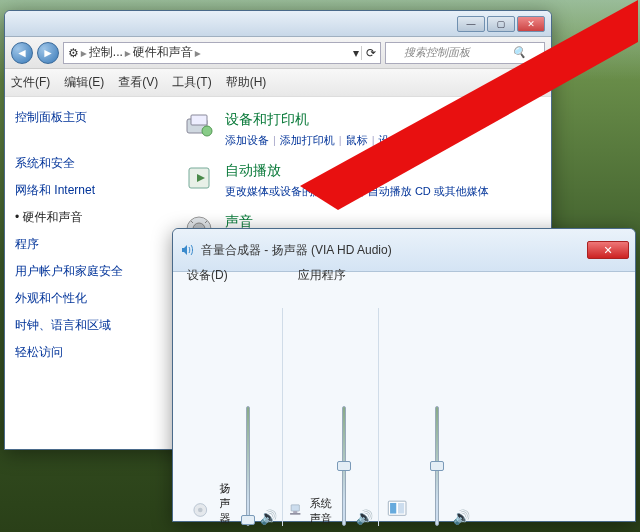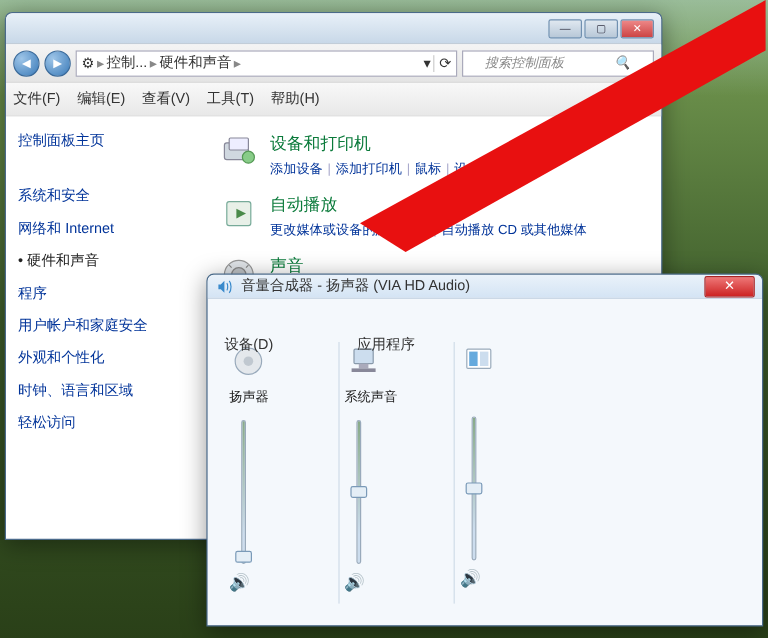--- a/index.html
+++ b/index.html
@@ -32,29 +32,29 @@
 .cat { display:flex; gap:10px; margin-bottom: 14px; }
 .cat-icon { width:32px; height:32px; flex-shrink:0; }
 .cat-text { flex:1; }
 .cat-title { color:#0a7a3a; font-size:14px; font-weight:400; margin-bottom:4px;font-family:Liberation Mono, monospace; }
 .cat-links { font-size:11px; color:#003399; }
 .cat-links span.link { cursor:pointer; }
 .cat-links span.divider { color:#aac; margin:0 4px; }
 
 
 .win-mixer { top: 228px; left: 172px; width: 464px; height: 294px; background:#f4f8fc; }
-.mixer-title { height: 20px; background: linear-gradient(180deg, #eaf2fa, #d4e4f4); border-radius:6px 6px 0 0; display:flex; align-items:center; padding:0 6px; border-bottom:1px solid #b0c4d8; }
+.mixer-title { height: 43px; background: linear-gradient(180deg, #eaf2fa, #d4e4f4); border-radius:6px 6px 0 0; display:flex; align-items:center; padding:0 6px; border-bottom:1px solid #b0c4d8; }
 .mixer-title .icon { width:16px; height:16px; margin-right:6px; }
 .mixer-title .txt { flex:1; font-size:12px; color:#333; }
 .mixer-close { width:42px; height:18px; background: linear-gradient(180deg, #e77, #c22); border:1px solid #a22; border-radius:2px; display:flex; align-items:center; justify-content:center; color:#fff; font-size:11px; cursor:pointer; }
 
 .mixer-body { padding: 10px 14px; display:flex; height:calc(100% - 28px); }
-.mixer-headers { position:absolute; top:50px; left:14px; display:flex; gap:70px; font-size:12px; color:#333; }
+.mixer-headers { position:absolute; top:38px; left:14px; display:flex; gap:70px; font-size:12px; color:#333; }
 .channels { display:flex; gap:0; margin-top:26px; }
-.channel { width:96px; display:flex; flex-direction:column; align-items:flex-start; gap:6px; border-right:1px solid #d0dce8; padding:0 4px; }
+.channel { width:96px; display:flex; align-items:flex-end; gap:6px; border-right:1px solid #d0dce8; padding:0 4px; }
 .channel:last-child { border:none; }
 .ch-icon { width:32px; height:32px; }
 .ch-name { font-size:11px; color:#222; text-align:center; }
 .slider-wrap { position:relative; width:24px; height:120px; margin-top:6px; }
 .slider-track { position:absolute; left:50%; top:0; bottom:0; width:4px; transform:translateX(-50%); background: linear-gradient(180deg, #8a8, #cde 80%); border-radius:2px; border:1px solid #9ab; }
 .slider-thumb { position:absolute; left:50%; transform:translate(-50%,50%); width:14px; height:10px; background:#e4eef6; border:1px solid #7a9ab8; border-radius:2px; }
 .speaker-btn { width:18px; height:18px; color:#2a8ad4; font-size:14px; display:flex; align-items:center; justify-content:center; cursor:pointer; }
 
 
 .arrow { position:absolute; top:0; left:0; pointer-events:none; }

